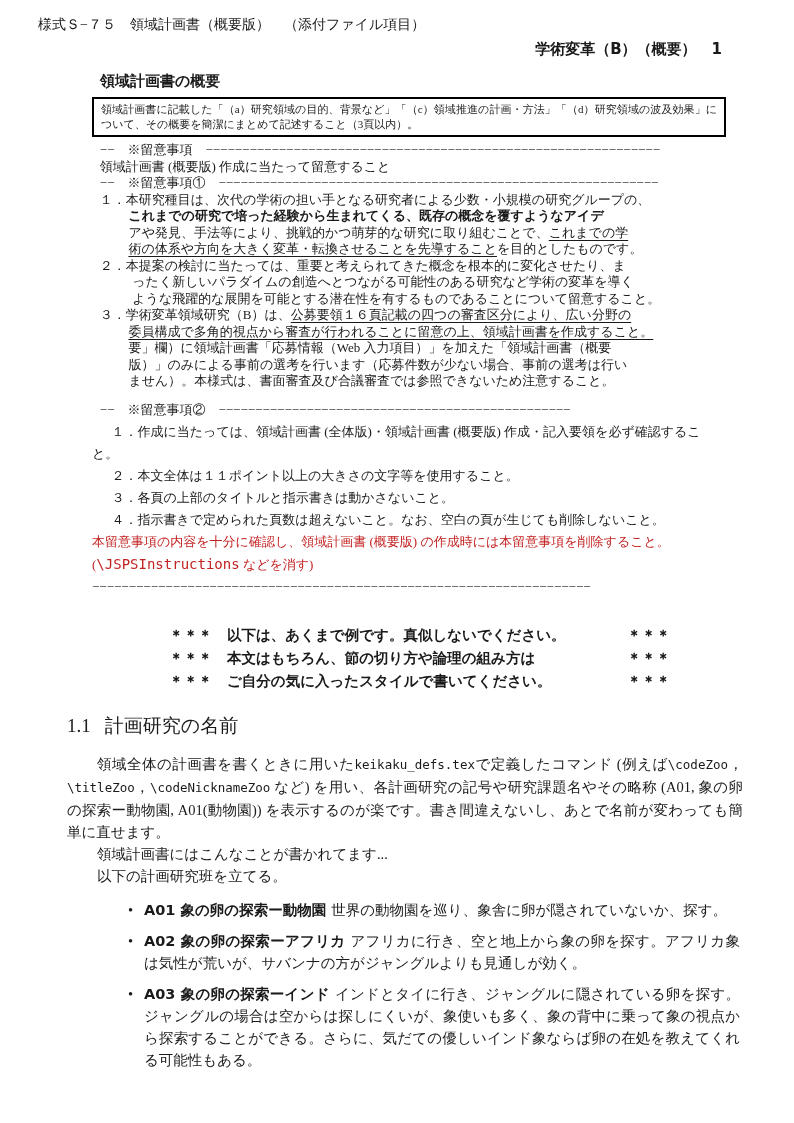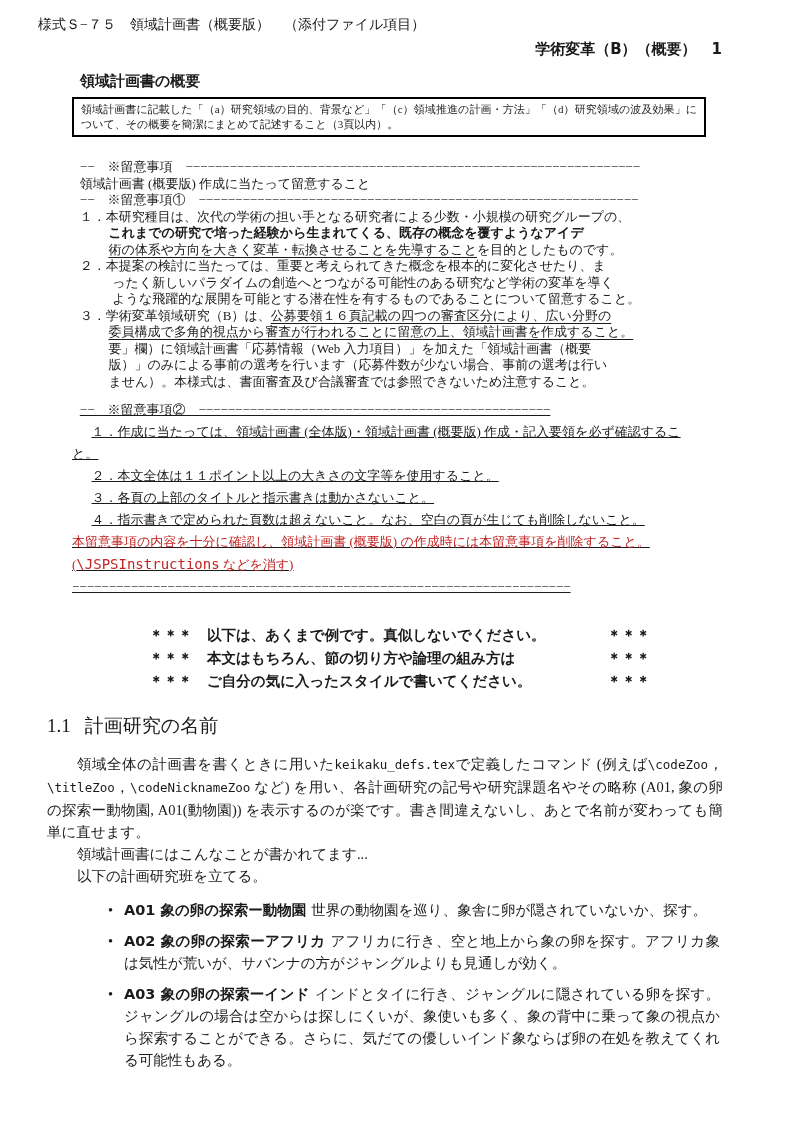--- a/index.html
+++ b/index.html
@@ -3,26 +3,26 @@
 <meta charset="utf-8">
 <style>
   html,body{margin:0;padding:0;background:#e8e8e8;}
   .page{
     position:relative;width:794px;height:1123px;margin:0 auto;background:#ffffff;
     font-family:"Liberation Serif","DejaVu Serif",serif;color:#1a1a1a;overflow:hidden;
   }
   .hdr-left{position:absolute;left:38px;top:16px;font-size:14px;}
   .hdr-right{position:absolute;left:0;top:40px;width:722px;text-align:right;
     font-family:"DejaVu Sans","Liberation Sans",sans-serif;font-weight:bold;font-size:15px;}
-  .content{position:absolute;left:72px;top:72px;width:634px;}
+  .content{position:absolute;left:92px;top:72px;width:634px;}
   .ov-title{font-family:"DejaVu Sans","Liberation Sans",sans-serif;font-weight:bold;
     font-size:15px;margin:0 0 6px 8px;}
   .box{border:2px solid #000;padding:3px 7px;font-size:11px;line-height:15px;text-align:justify;}
-  .notes{font-size:13px;line-height:16.5px;margin-top:22px;}
-  .notes2{line-height:22px;margin-top:9px;text-decoration:underline;}
+  .notes{font-size:13px;line-height:16.5px;margin-top:5px;}
+  .notes2{line-height:22px;margin-top:9px;}
   .nline{white-space:nowrap;}
   .ul{text-decoration:underline;text-underline-offset:3px;}
   .red{color:var(--red,#c32222);}
   .mono{font-family:"DejaVu Sans Mono","Liberation Mono",monospace;font-size:14px;}
   .stars{margin:26px 0 0 77px;font-family:"DejaVu Sans","Liberation Sans",sans-serif;
     font-weight:bold;font-size:14.5px;line-height:23px;}
   .srow{display:flex;}
   .s-star{width:58px;flex:none;}
   .s-text{width:400px;flex:none;}
   .sec{margin:20px 0 0 -25px;width:676px;}
@@ -47,20 +47,21 @@
   <div class="content">
     <h2 class="ov-title">領域計画書の概要</h2>
     <div class="box">領域計画書に記載した「（a）研究領域の目的、背景など」「（c）領域推進の計画・方法」「（d）研究領域の波及効果」について、その概要を簡潔にまとめて記述すること（3頁以内）。</div>
 
     <div class="notes" id="notes1">
         <div class="nline" style="padding-left: 0.6em;"><span>−−　※留意事項　−−−−−−−−−−−−−−−−−−−−−−−−−−−−−−−−−−−−−−−−−−−−−−−−−−−−−−−−−−−−−−</span></div>
         <div class="nline" style="padding-left: 0.6em;"><span>領域計画書 (概要版) 作成に当たって留意すること</span></div>
         <div class="nline" style="padding-left: 0.6em;"><span>−−　※留意事項①　−−−−−−−−−−−−−−−−−−−−−−−−−−−−−−−−−−−−−−−−−−−−−−−−−−−−−−−−−−−−</span></div>
         <div class="nline" style="padding-left: 0.6em;"><span>１．本研究種目は、次代の学術の担い手となる研究者による少数・小規模の研究グループの、</span></div>
         <div class="nline" style="padding-left: 2.8em; font-weight: bold;"><span>これまでの研究で培った経験から生まれてくる、既存の概念を覆すようなアイデ</span></div>
+        <div class="nline" style="padding-left: 2.8em;"><span>アや発見、手法等により、挑戦的かつ萌芽的な研究に取り組むことで、</span><span class="ul">これまでの学</span></div>
         <div class="nline" style="padding-left: 2.8em;"><span class="ul">術の体系や方向を大きく変革・転換させることを先導すること</span><span>を目的としたものです。</span></div>
         <div class="nline" style="padding-left: 0.6em;"><span>２．本提案の検討に当たっては、重要と考えられてきた概念を根本的に変化させたり、ま</span></div>
         <div class="nline" style="padding-left: 3.1em;"><span>ったく新しいパラダイムの創造へとつながる可能性のある研究など学術の変革を導く</span></div>
         <div class="nline" style="padding-left: 3.1em;"><span>ような飛躍的な展開を可能とする潜在性を有するものであることについて留意すること。</span></div>
         <div class="nline" style="padding-left: 0.6em;"><span>３．学術変革領域研究（B）は、</span><span class="ul">公募要領１６頁記載の四つの審査区分により、広い分野の</span></div>
         <div class="nline" style="padding-left: 2.8em;"><span class="ul">委員構成で多角的視点から審査が行われることに留意の上、領域計画書を作成すること。</span></div>
         <div class="nline" style="padding-left: 2.8em;"><span>要」欄）に領域計画書「応募情報（Web 入力項目）」を加えた「領域計画書（概要</span></div>
         <div class="nline" style="padding-left: 2.8em;"><span>版）」のみによる事前の選考を行います（応募件数が少ない場合、事前の選考は行い</span></div>
         <div class="nline" style="padding-left: 2.8em;"><span>ません）。本様式は、書面審査及び合議審査では参照できないため注意すること。</span></div>
       </div>

